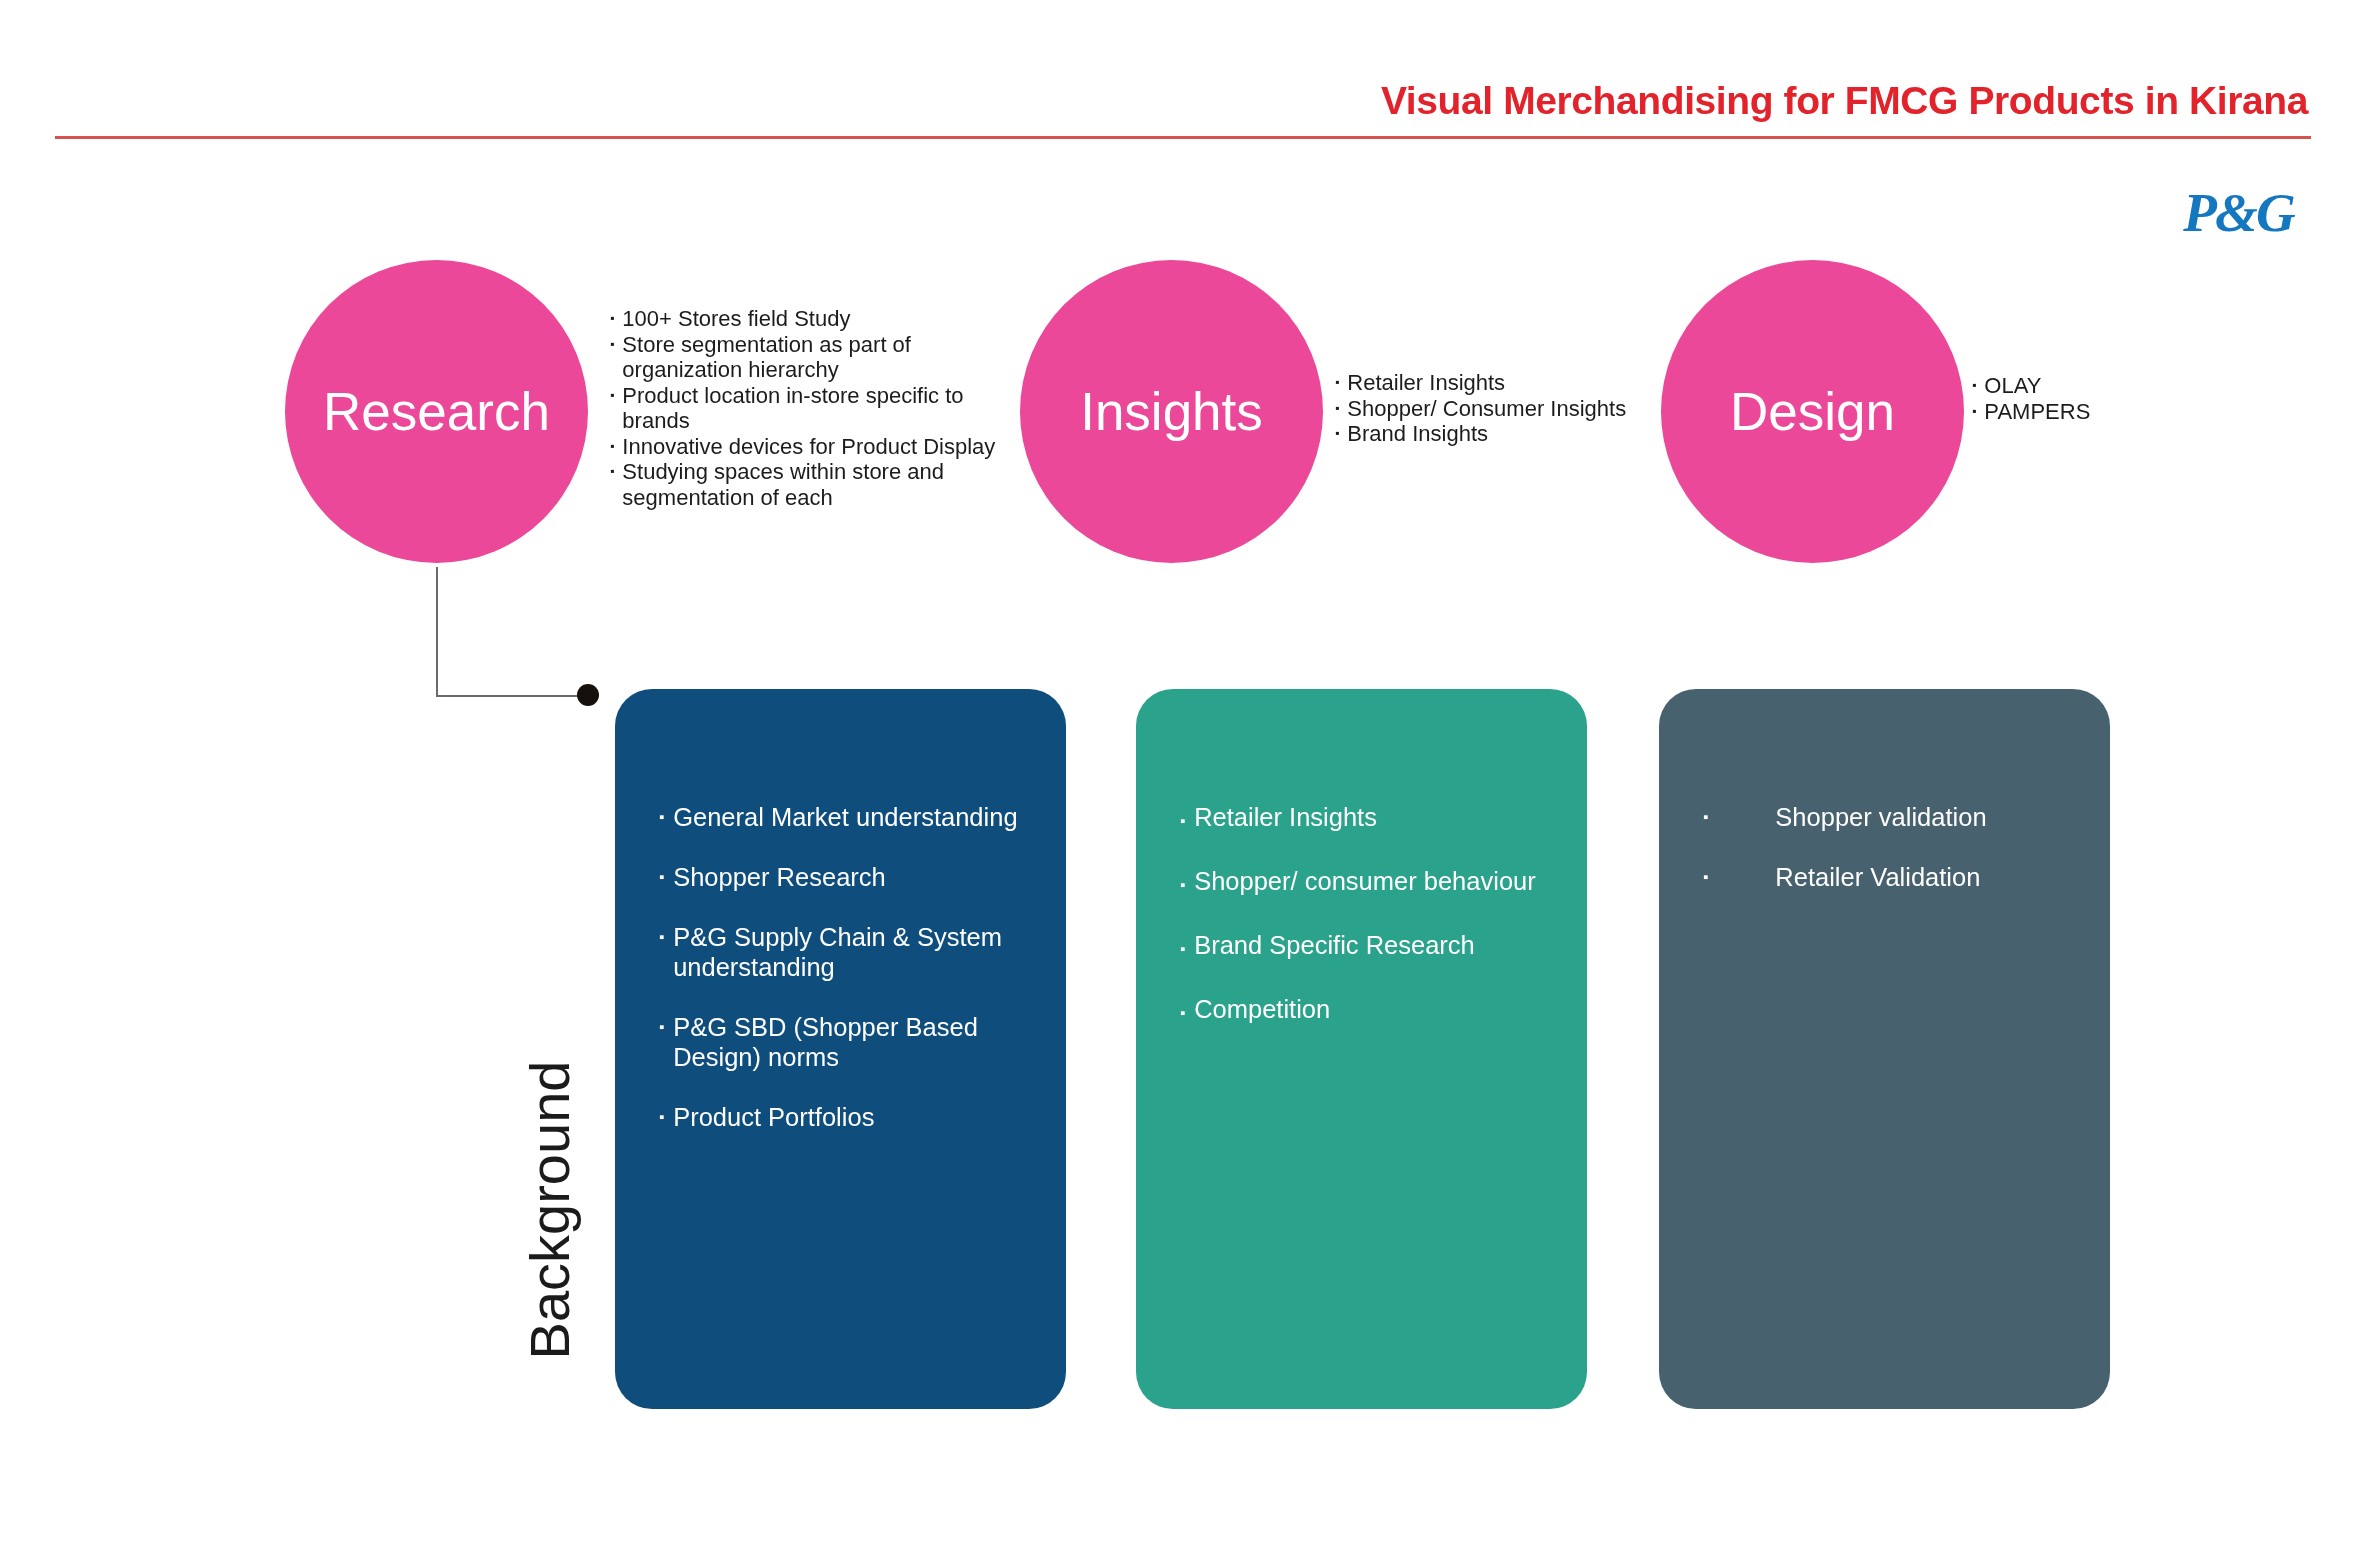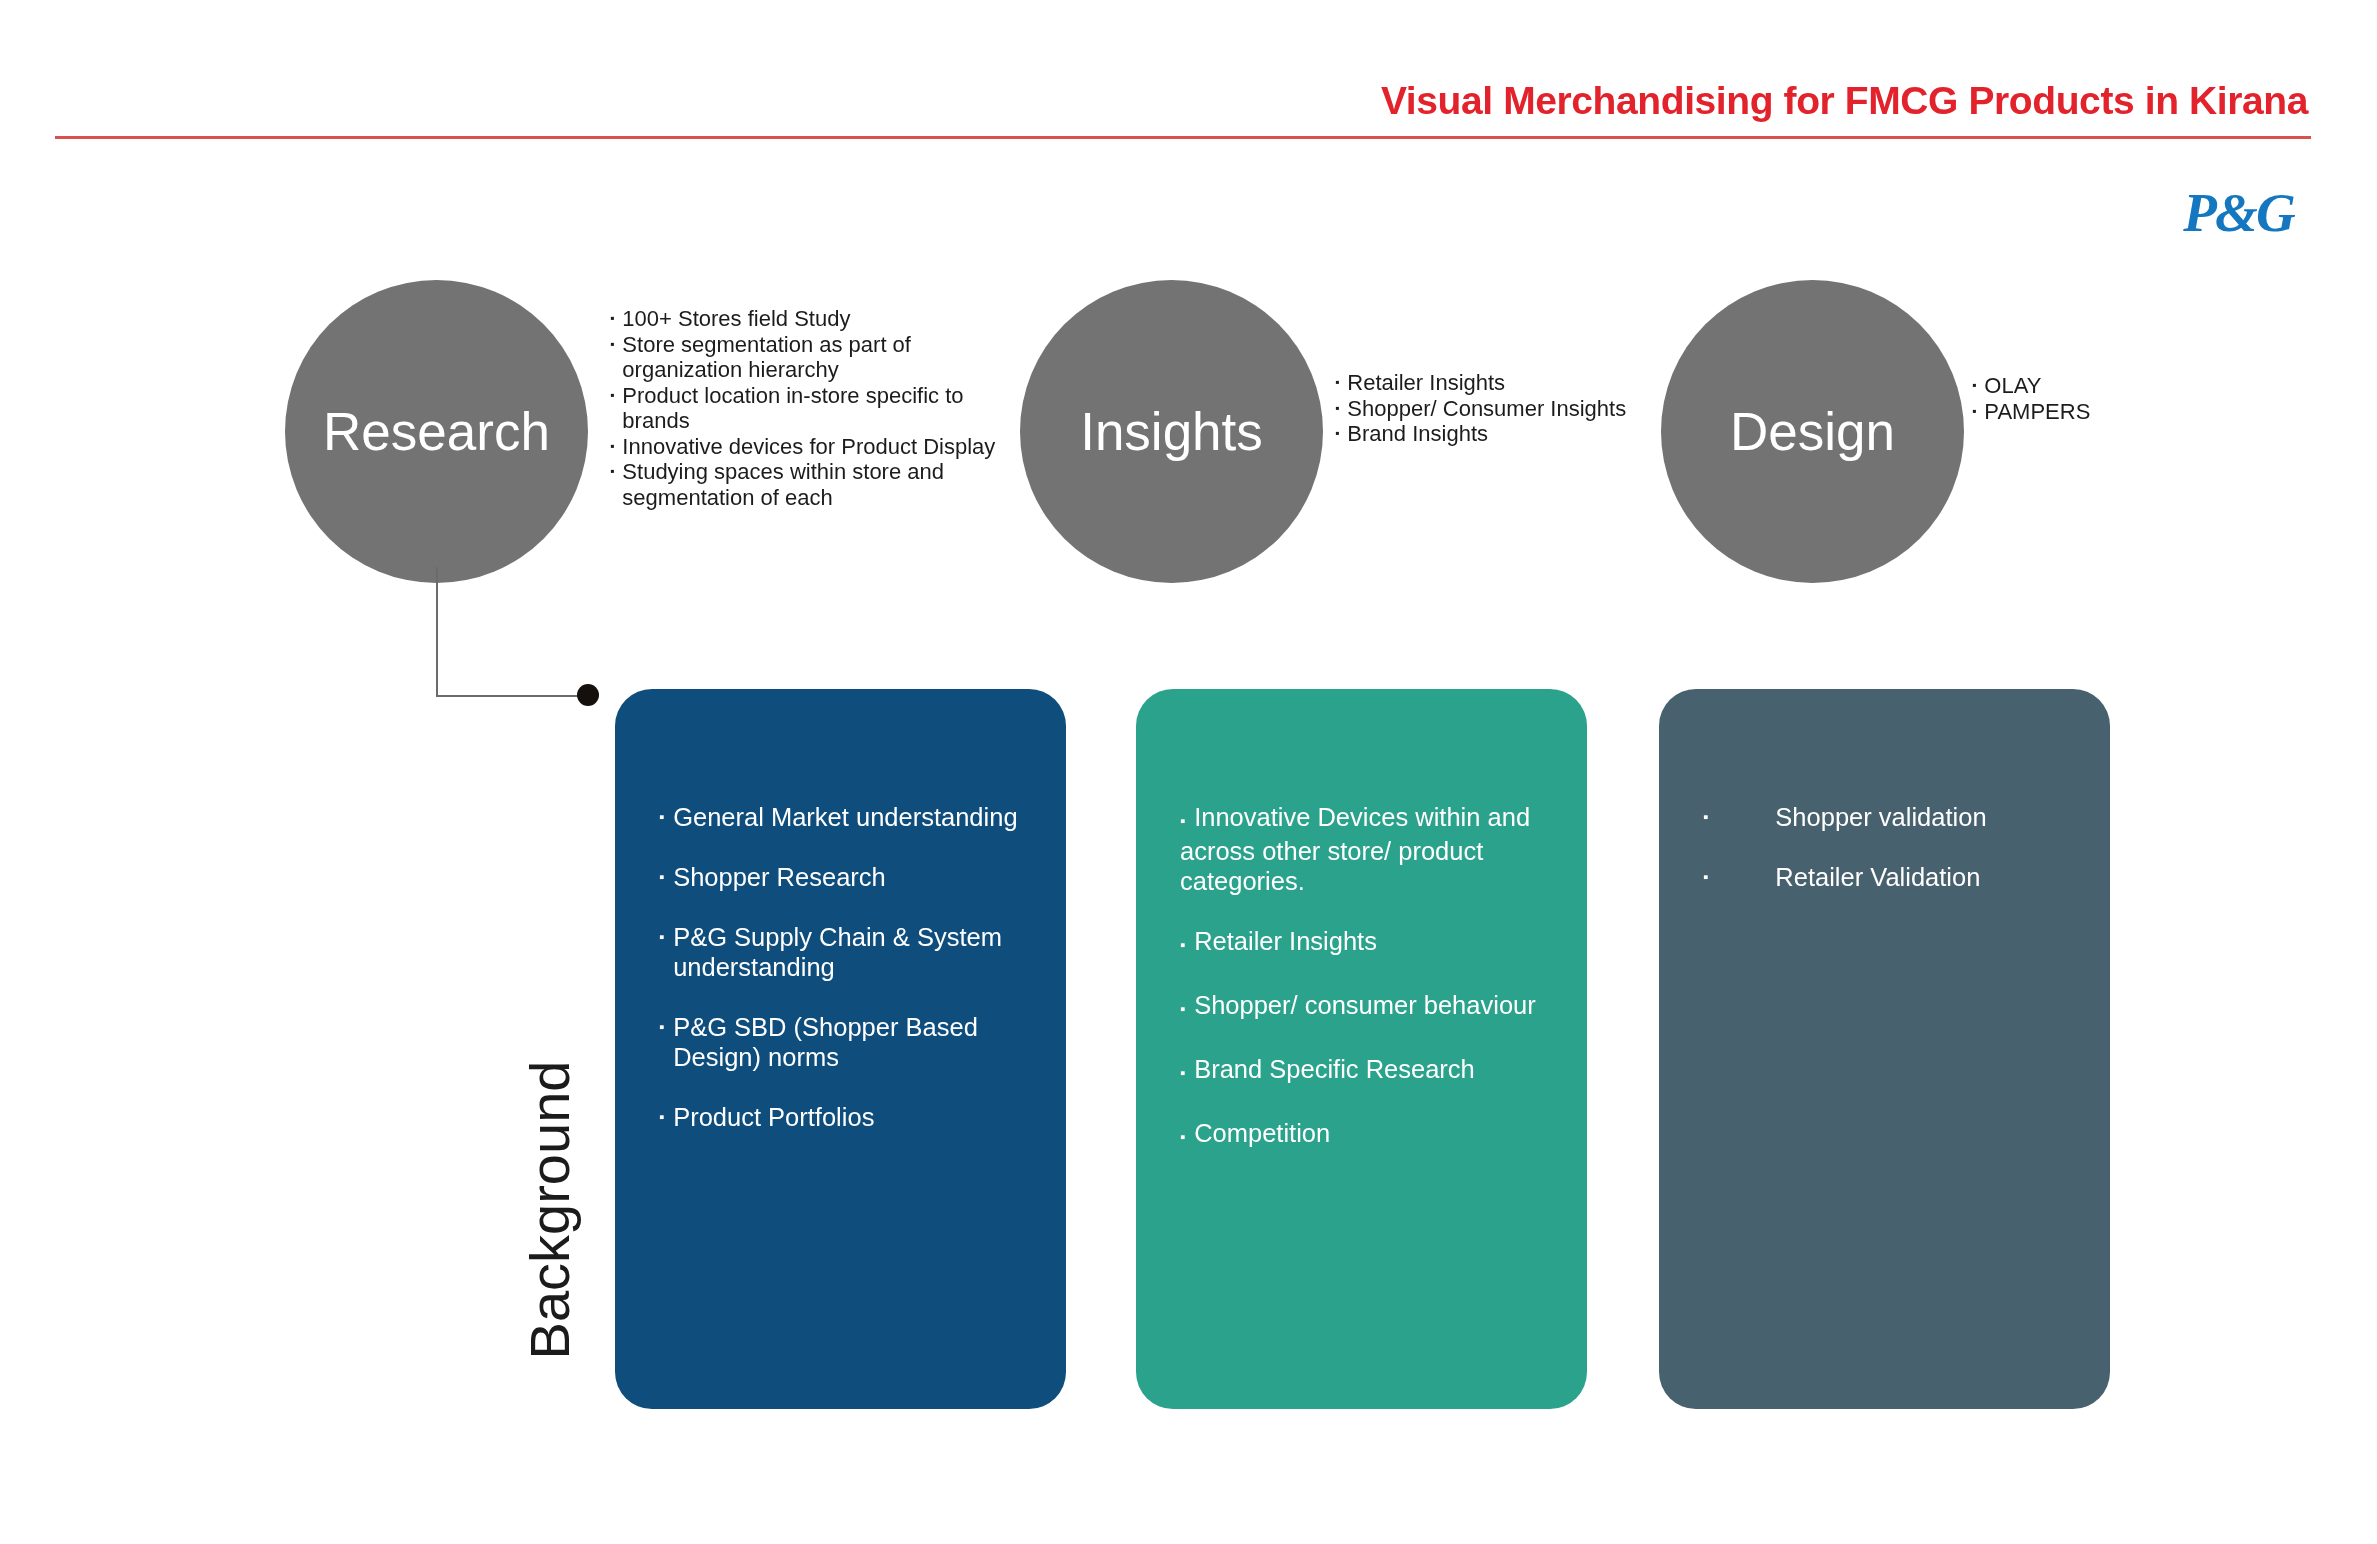--- a/index.html
+++ b/index.html
@@ -22,22 +22,22 @@
     background:#d95050;
   }
   .pg-logo{
     position:absolute;top:181px;right:83px;
     font-family:"Liberation Serif", serif;
     font-style:italic;font-weight:700;
     font-size:55px;color:#1577c0;letter-spacing:-1.8px;text-align:center;
   }
   
   .stage-circle{
-    position:absolute;top:280px;width:303px;height:303px;border-radius:50%;
-    background:#737373;
+    position:absolute;top:260px;width:303px;height:303px;border-radius:50%;
+    background:#ec4899;
     display:flex;align-items:center;justify-content:center;text-align:right;
   }
   .stage-circle .stage-label{
     color:#ffffff;font-size:53px;font-weight:400;letter-spacing:0px;
   }
   .circle-research{left:285px;}
   .circle-insights{left:1020px;}
   .circle-design{left:1661px;}
   
   .stage-list{
@@ -164,21 +164,20 @@
     <div class="b-item">
       <span class="b-marker">▪</span>
       <span class="b-text">P&amp;G SBD (Shopper Based Design) norms</span>
     </div>
     <div class="b-item">
       <span class="b-marker">▪</span>
       <span class="b-text">Product Portfolios</span>
     </div>
   </div>
 <div class="panel panel-teal">
-    <div class="b-item"><span class="b-marker">▪</span><span class="b-text">Innovative Devices within and across other store/ product categories.</span></div>
     <div class="b-item"><span class="b-marker">▪</span><span class="b-text">Retailer Insights</span></div>
     <div class="b-item"><span class="b-marker">▪</span><span class="b-text">Shopper/ consumer behaviour</span></div>
     <div class="b-item"><span class="b-marker">▪</span><span class="b-text">Brand Specific Research</span></div>
     <div class="b-item"><span class="b-marker">▪</span><span class="b-text">Competition</span></div>
   </div>
 <div class="panel panel-slate">
     <div class="b-item">
       <span class="b-marker">▪</span>
       <span class="b-text">Shopper validation</span>
     </div>

